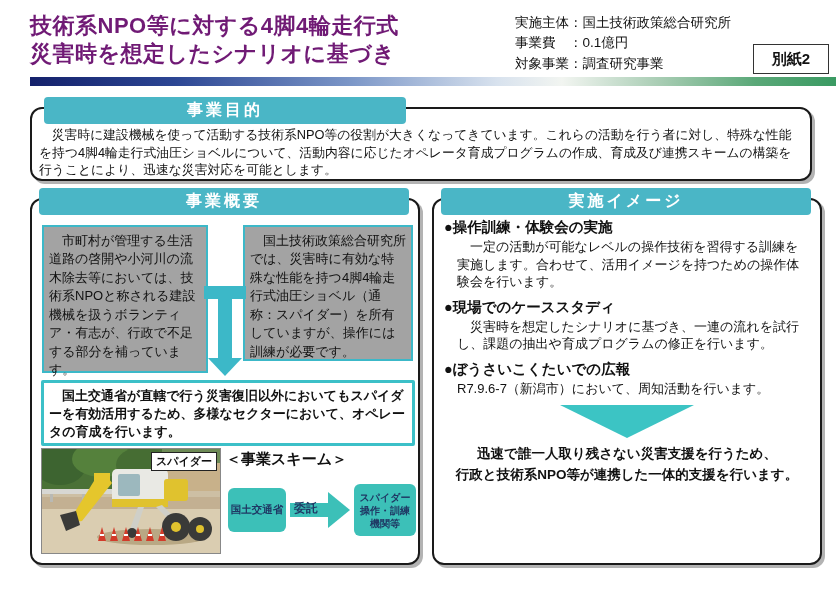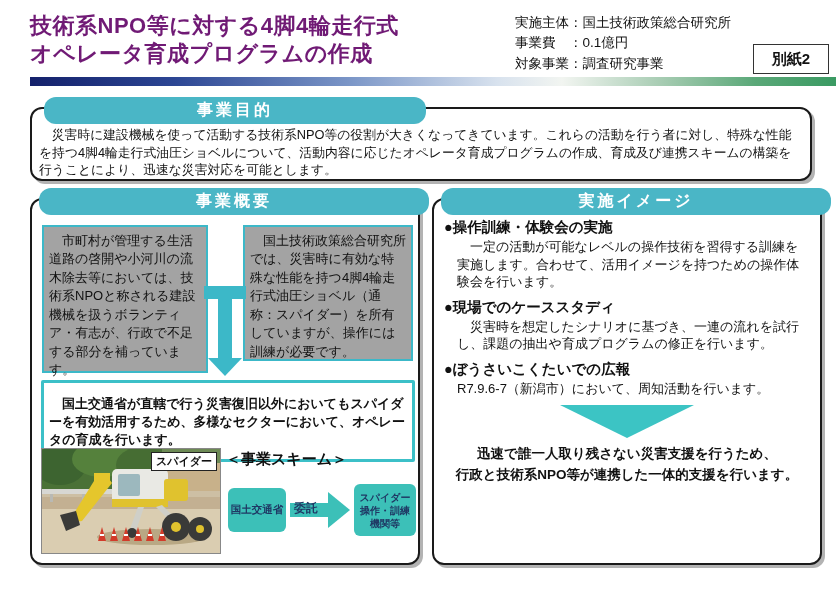--- a/index.html
+++ b/index.html
@@ -14,42 +14,42 @@
   .info{position:absolute;left:515px;top:13px;font-size:13.5px;line-height:1.5;color:#111;}
   .besshi{position:absolute;left:753px;top:44px;width:74px;height:28px;
     border:1.5px solid #333;display:flex;align-items:center;justify-content:center;
     font-size:15px;font-weight:600;background:#fff;}
   .grad-bar{position:absolute;left:30px;top:77px;width:806px;height:9px;
     background:linear-gradient(to right,#14216b 0%,#2c4694 18%,#7c97c8 40%,#d8e2ee 58%,#f2f5f1 66%,#a9cdb4 78%,#5aa878 90%,#3a9a62 100%);}
   
   .panel{position:absolute;background:#fff;border:2px solid #1a1a1a;border-radius:12px;
     box-shadow:3px 3px 0 #b3b3b3;}
   .tab{position:absolute;background:#4ab6c6;color:#fff;text-align:center;
-    font-size:16px;font-weight:600;letter-spacing:3px;border-radius:12px;
-    padding:3px 10px;z-index:3;}
+    font-size:16px;font-weight:600;letter-spacing:3px;border-radius:4px;
+    padding:3px 0;z-index:3;}
   
   .purpose-panel{left:30px;top:107px;width:778px;height:70px;}
   .purpose-tab{left:12px;top:-12px;width:362px;}
   .purpose-body{position:absolute;left:7px;top:17px;width:764px;
     font-size:12.8px;line-height:1.38;margin:0;}
   
   .overview-panel{left:30px;top:198px;width:386px;height:363px;}
   .overview-tab{left:7px;top:-12px;width:370px;}
   .inner-box{position:absolute;border:2px solid #3cb8c8;background:#a3a3a3;
     font-size:13px;line-height:1.42;padding:5px 5px;}
   .inner-left{left:10px;top:25px;width:152px;height:134px;}
   .inner-right{left:211px;top:25px;width:156px;height:122px;}
   .conn-h{position:absolute;left:172px;top:86px;width:42px;height:13px;background:#3cb8c8;}
   .conn-v{position:absolute;left:186px;top:86px;width:14px;height:74px;background:#3cb8c8;}
   .conn-head{position:absolute;left:176px;top:158px;width:0;height:0;
     border-left:17px solid transparent;border-right:17px solid transparent;
     border-top:18px solid #3cb8c8;}
   .conclusion-box{position:absolute;left:9px;top:180px;width:358px;height:52px;
     border:3px solid #3cc0c8;border-radius:2px;font-size:13px;font-weight:bold;
-    line-height:1.4;padding:12px 5px;}
+    line-height:1.4;padding:4px 5px;}
   .photo{position:absolute;left:9px;top:248px;width:178px;height:104px;
     border:1px solid #888;overflow:hidden;background:#cbbfa8;}
   .photo-label{position:absolute;top:3px;right:3px;background:#fff;border:1.5px solid #222;
     font-size:11px;font-weight:bold;padding:0 4px;line-height:1.5;z-index:2;}
   .scheme-title{position:absolute;left:194px;top:250px;font-size:15px;font-weight:bold;}
   .scheme{position:absolute;left:196px;top:284px;display:flex;align-items:center;}
   .scheme-box{background:#3cc0b8;color:#1f3864;border-radius:6px;display:flex;
     align-items:center;justify-content:center;text-align:center;font-weight:600;}
   .scheme-from{width:58px;height:44px;font-size:10.5px;}
   .scheme-to{width:62px;height:52px;font-size:10px;line-height:1.3;white-space:pre-line;}
@@ -72,21 +72,21 @@
     border-top:33px solid #3cc4c4;}
   .impl-final{text-align:center;font-size:13.5px;font-weight:bold;line-height:1.55;}
 </style>
 </head>
 <body>
 
 <div class="page">
 
   <div class="title">
     <div>技術系NPO等に対する4脚4輪走行式</div>
-    <div>オペレータ育成プログラムの作成</div>
+    <div>災害時を想定したシナリオに基づき</div>
   </div>
   <div class="info">
     <div>実施主体：国土技術政策総合研究所</div>
     <div>事業費　：0.1億円</div>
     <div>対象事業：調査研究事業</div>
   </div>
   <div class="besshi">別紙2</div>
   <div class="grad-bar"></div>
 
   <div class="panel purpose-panel">

